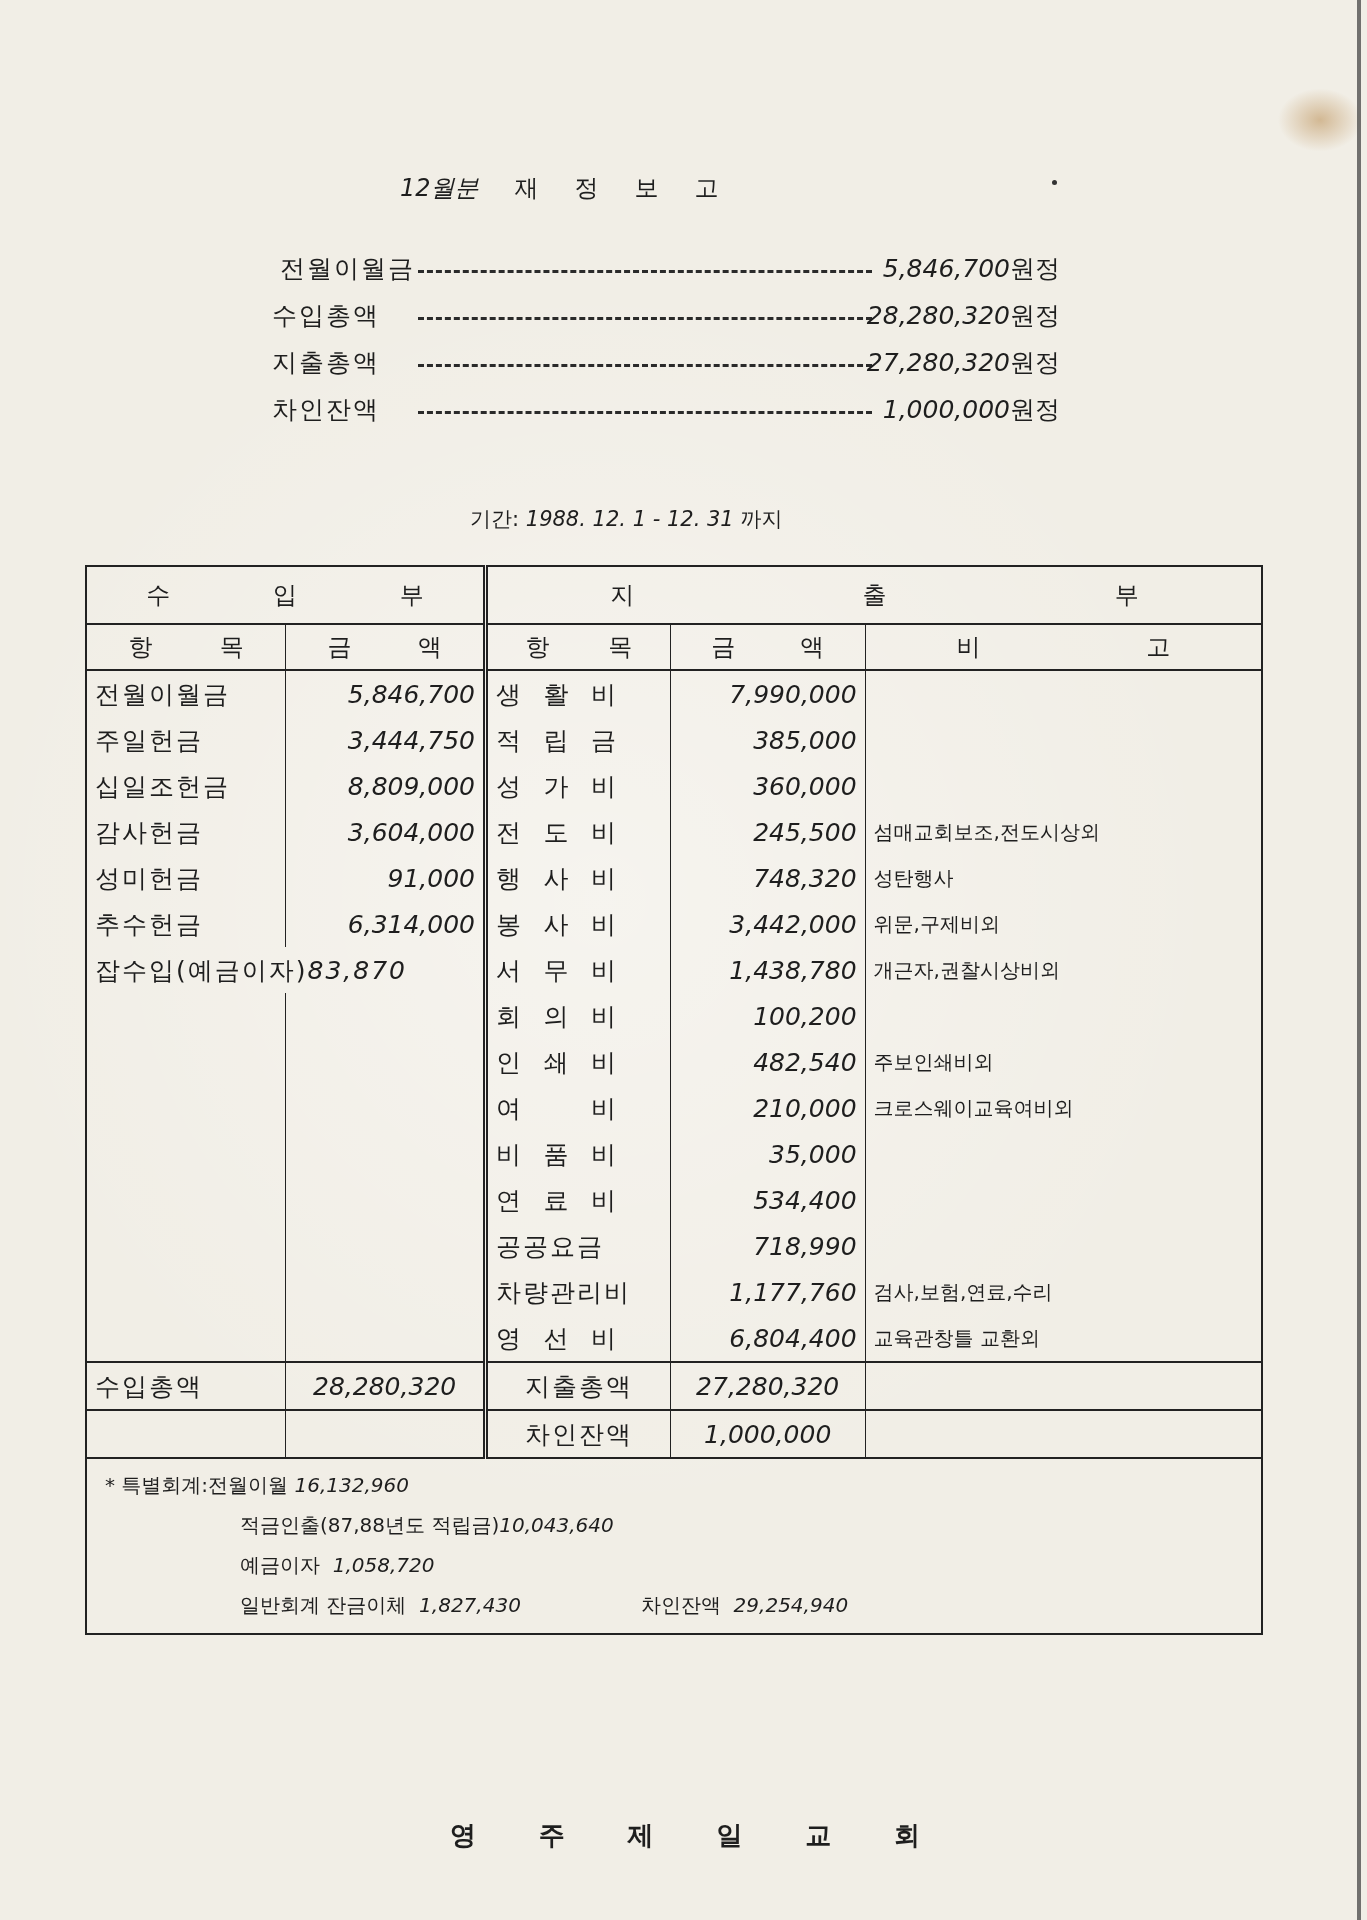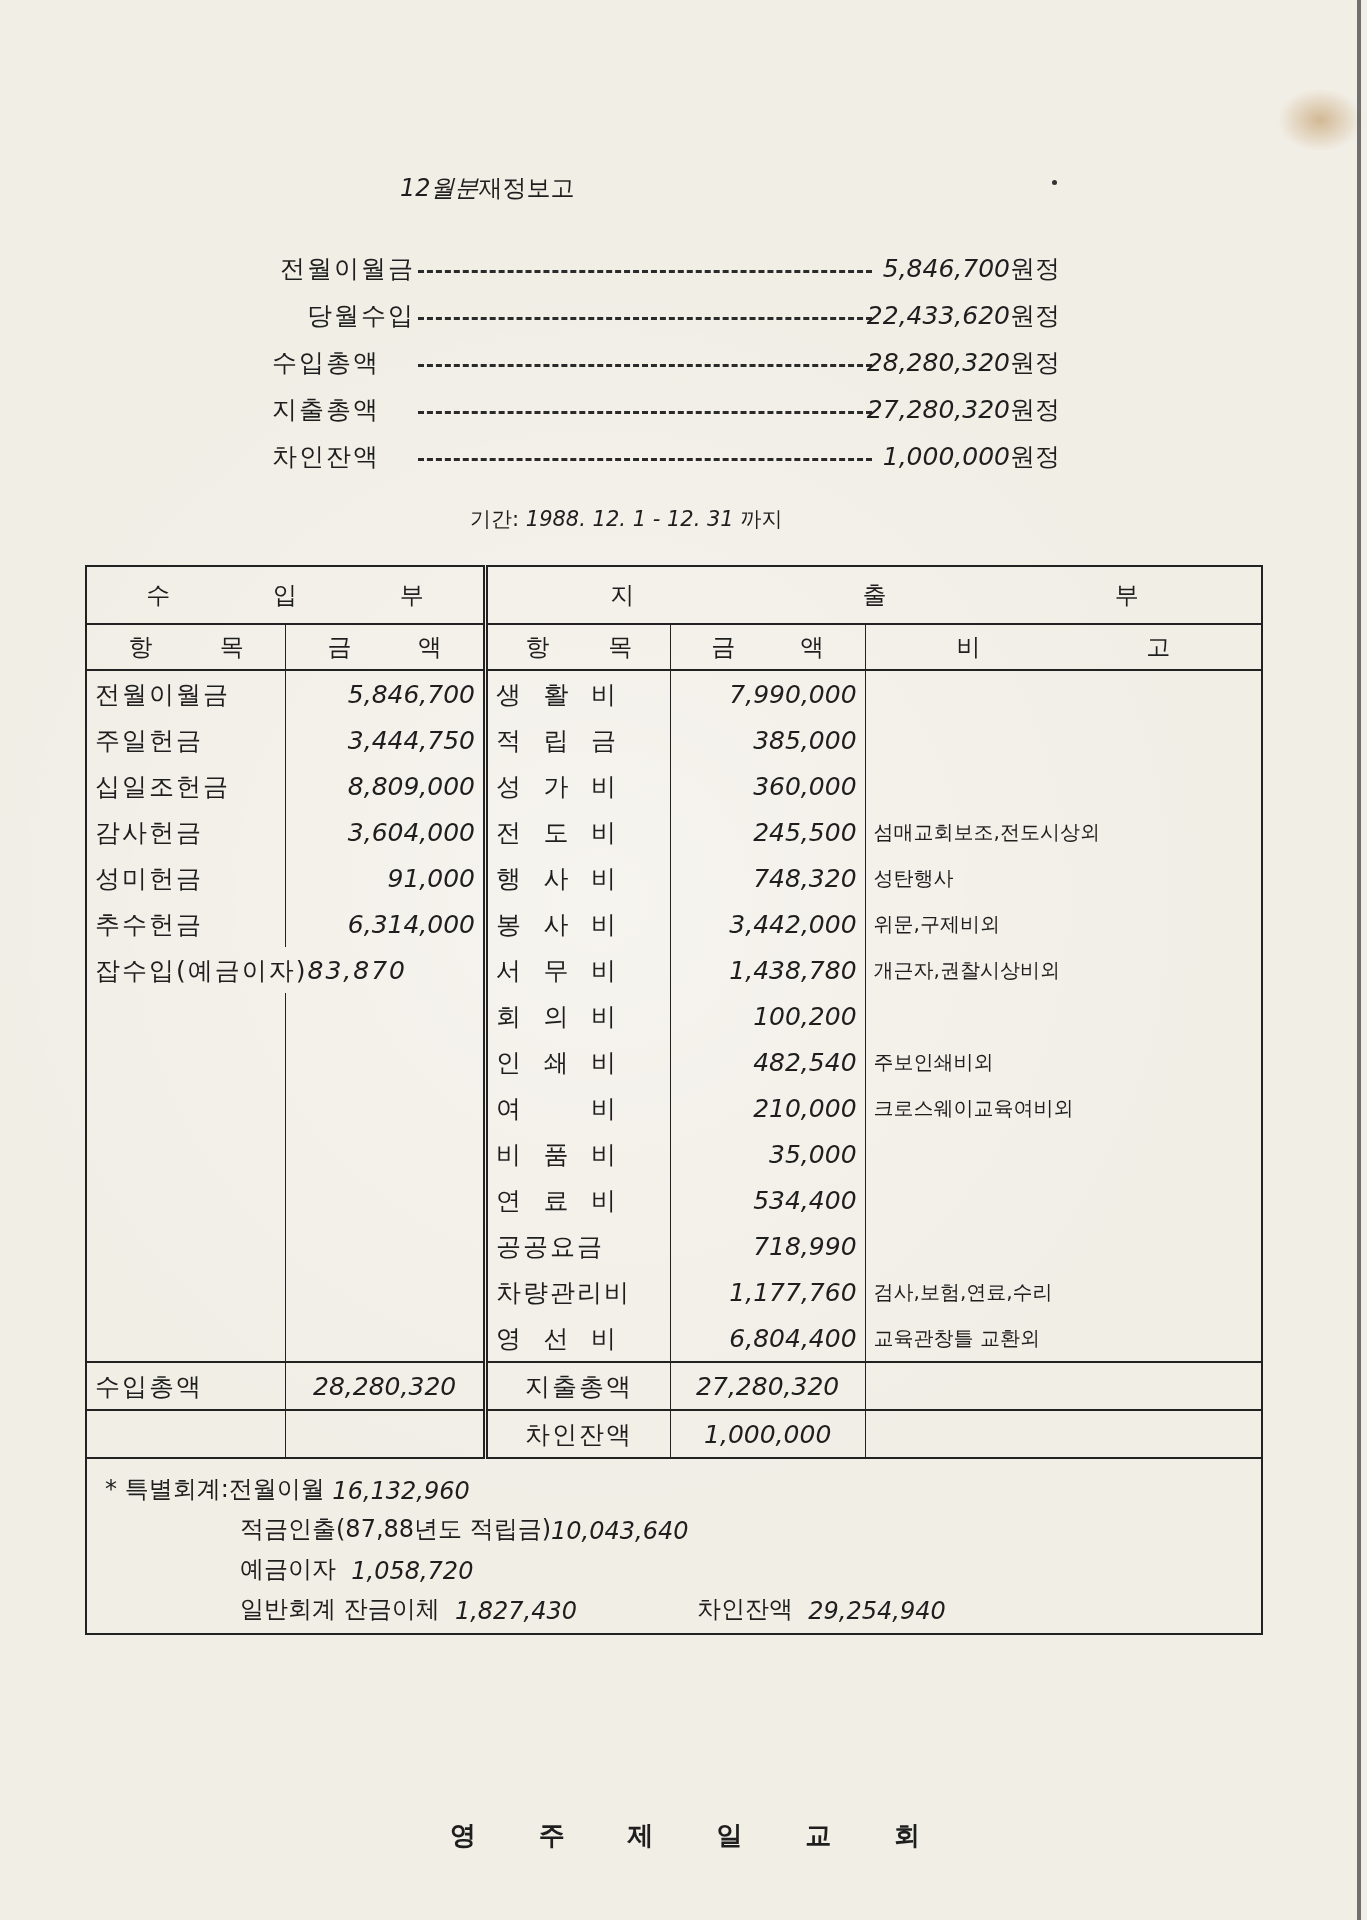--- a/index.html
+++ b/index.html
@@ -9,21 +9,21 @@
       background-image:
         radial-gradient(ellipse 60px 45px at 1320px 120px, rgba(185,140,80,0.55), rgba(185,140,80,0) 70%),
         radial-gradient(ellipse 900px 900px at 600px 900px, rgba(255,255,255,0.35), rgba(255,255,255,0) 70%);
       font-family: "DejaVu Sans", sans-serif;
       color: #1e1e1e;
       position: relative;
     }
     .edge-line { position: absolute; right: 6px; top: 0; width: 4px; height: 1920px; background: #3a3a3a; opacity: .7; }
     .title {
       position: absolute; top: 172px; left: 400px; width: 420px;
-      font-size: 24px; display: flex; align-items: baseline;
+      font-size: 24px; display: flex; gap: 36px; align-items: baseline;
     }
     .title .num { font-style: italic; font-family: "DejaVu Sans", sans-serif; }
     .dot { position: absolute; top: 180px; left: 1052px; width: 5px; height: 5px; border-radius: 50%; background: #333; }
 
     .summary { position: absolute; left: 240px; top: 245px; width: 820px; }
     .sum-row { position: relative; height: 47px; display: flex; align-items: center; font-size: 25px; }
     .sum-label { position: absolute; right: 640px; white-space: nowrap; letter-spacing: 2px; }
     .sum-dash { position: absolute; left: 178px; width: 454px; top: 25px; border-top: 3px dashed #2a2a2a; }
     .sum-value { position: absolute; right: 0; white-space: nowrap; }
     .sum-value .n { font-style: italic; }
@@ -46,21 +46,21 @@
     .spread { display: flex; justify-content: space-around; }
     .num { font-style: italic; }
     td.amt { text-align: right; }
     td.item { letter-spacing: 2px; }
     td.item.spaced { letter-spacing: 0; }
     td.item.spaced .sp { display: flex; justify-content: space-between; width: 120px; }
     tr.total td { border-top: 2px solid #222; border-bottom: 2px solid #222; height: 46px; }
     tr.bal td { height: 46px; border-bottom: 2px solid #222; }
     td.note { font-size: 20px; }
     .notes-cell { padding: 6px 18px 8px 18px !important; height: auto !important; }
-    .note-line { height: 40px; display: flex; align-items: flex-end; font-size: 24px; }
+    .note-line { height: 40px; display: flex; align-items: center; font-size: 20px; }
     .note-line.indent { padding-left: 135px; }
     .note-line .gap { display: inline-block; width: 120px; }
 
     .footer { position: absolute; top: 1818px; left: 450px; width: 470px; font-size: 26px; font-weight: bold; display: flex; justify-content: space-between; }
     col.c1 { width: 200px; } col.c2 { width: 200px; } col.c3 { width: 185px; } col.c4 { width: 195px; } col.c5 { width: 398px; }
   </style>
 </head>
 <body>
 
 <div class="edge-line"></div>
@@ -72,25 +72,20 @@
   <span>정</span>
   <span>보</span>
   <span>고</span>
 </div>
 
 <div class="summary">
   <div class="sum-row">
     <span class="sum-label" style="right:645px">전월이월금</span>
     <span class="sum-dash"></span>
     <span class="sum-value"><span class="n">5,846,700</span><span>원정</span></span>
-  </div>
-  <div class="sum-row">
-    <span class="sum-label" style="right:645px">당월수입</span>
-    <span class="sum-dash"></span>
-    <span class="sum-value"><span class="n">22,433,620</span><span>원정</span></span>
   </div>
   <div class="sum-row">
     <span class="sum-label" style="right:680px">수입총액</span>
     <span class="sum-dash"></span>
     <span class="sum-value"><span class="n">28,280,320</span><span>원정</span></span>
   </div>
   <div class="sum-row">
     <span class="sum-label" style="right:680px">지출총액</span>
     <span class="sum-dash"></span>
     <span class="sum-value"><span class="n">27,280,320</span><span>원정</span></span>

